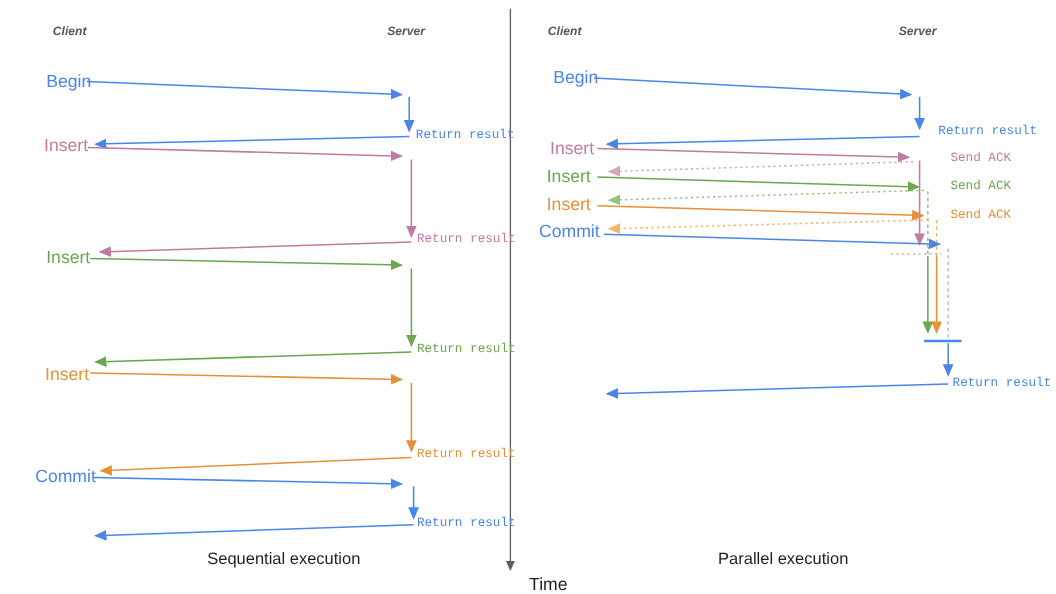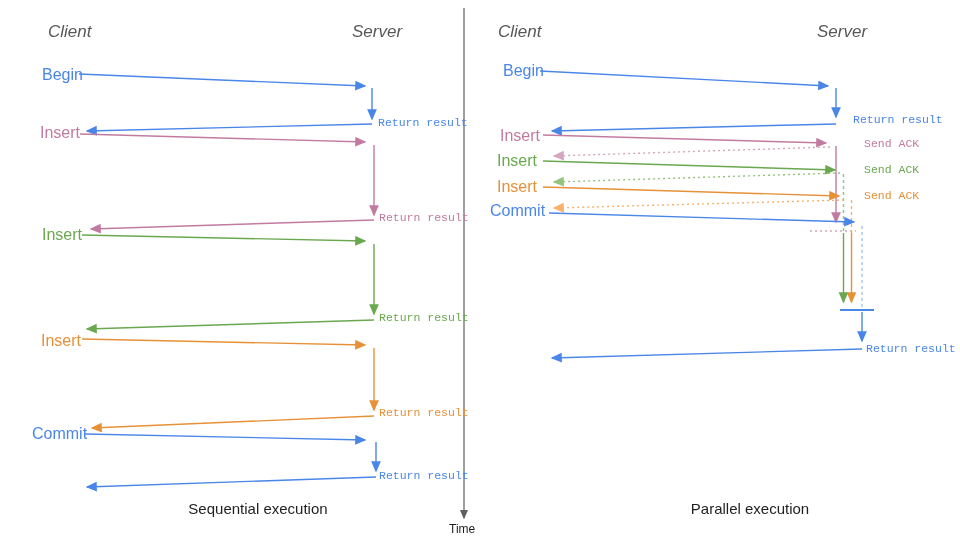--- a/index.html
+++ b/index.html
@@ -2,25 +2,25 @@
 <html style="--blue: #4a86e8; --pink: #c27ba0; --green: #6aa84f; --orange: #e69138; --blue_light: #a4c2f4; --pink_light: #d5a6bd; --green_light: #93c47d; --orange_light: #f6b26b; --axis: #5f5f5f; --text_dark: #1f1f1f; --header_gray: #585858;"><head>
 <meta charset="utf-8">
 <style>
   html,body{margin:0;padding:0;background:#ffffff;}
   .canvas{
     position:relative;width:960px;height:540px;background:#ffffff;overflow:hidden;
     font-family:"Liberation Sans", sans-serif;
   }
   svg{position:absolute;left:0;top:0;}
   .lbl{position:absolute;white-space:nowrap;line-height:1.1;}
-  .hdr{font-style:italic;font-size:17px;color:var(--header_gray);}
+  .hdr{font-style:italic;font-size:11px;color:var(--header_gray);font-weight:bold;}
   .msg{font-size:16px;}
   .rsp{font-size:11.5px;font-family:Liberation Mono, monospace;}
   .ttl{font-size:15px;color:var(--text_dark);text-align:center;}
-  .time{font-size:12px;color:var(--text_dark);}
+  .time{font-size:16px;color:var(--text_dark);margin-left:32px;}
   .c-blue{color:var(--blue);} .c-pink{color:var(--pink);}
   .c-green{color:var(--green);} .c-orange{color:var(--orange);}
   .s-blue{stroke:var(--blue);} .s-pink{stroke:var(--pink);}
   .s-green{stroke:var(--green);} .s-orange{stroke:var(--orange);}
   .s-blue-l{stroke:var(--blue_light);} .s-pink-l{stroke:var(--pink_light);}
   .s-green-l{stroke:var(--green_light);} .s-orange-l{stroke:var(--orange_light);}
   .s-axis{stroke:var(--axis);}
   .f-blue{fill:var(--blue);} .f-pink{fill:var(--pink);}
   .f-green{fill:var(--green);} .f-orange{fill:var(--orange);}
   .f-blue-l{fill:var(--blue_light);} .f-pink-l{fill:var(--pink_light);}
@@ -157,17 +157,17 @@
     <span class="lbl msg c-green" style="left:497px;top:152px">Insert</span>
     <span class="lbl msg c-orange" style="left:497px;top:178px">Insert</span>
     <span class="lbl msg c-blue" style="left:490px;top:202px">Commit</span>
 
     <span class="lbl rsp c-blue" style="left:853px;top:114px">Return result</span>
     <span class="lbl rsp c-pink" style="left:864px;top:138px">Send ACK</span>
     <span class="lbl rsp c-green" style="left:864px;top:164px">Send ACK</span>
     <span class="lbl rsp c-orange" style="left:864px;top:190px">Send ACK</span>
     <span class="lbl rsp c-blue" style="left:866px;top:343px">Return result</span>
 
-    <span class="lbl ttl" style="left:650px;top:501px;width:200px">Parallel execution</span>
+    <span class="lbl ttl" style="left:612px;top:501px;width:200px">Parallel execution</span>
   </div>
 
   <span class="lbl time" style="left:449px;top:523px">Time</span>
 </div>
 
 </body></html>

